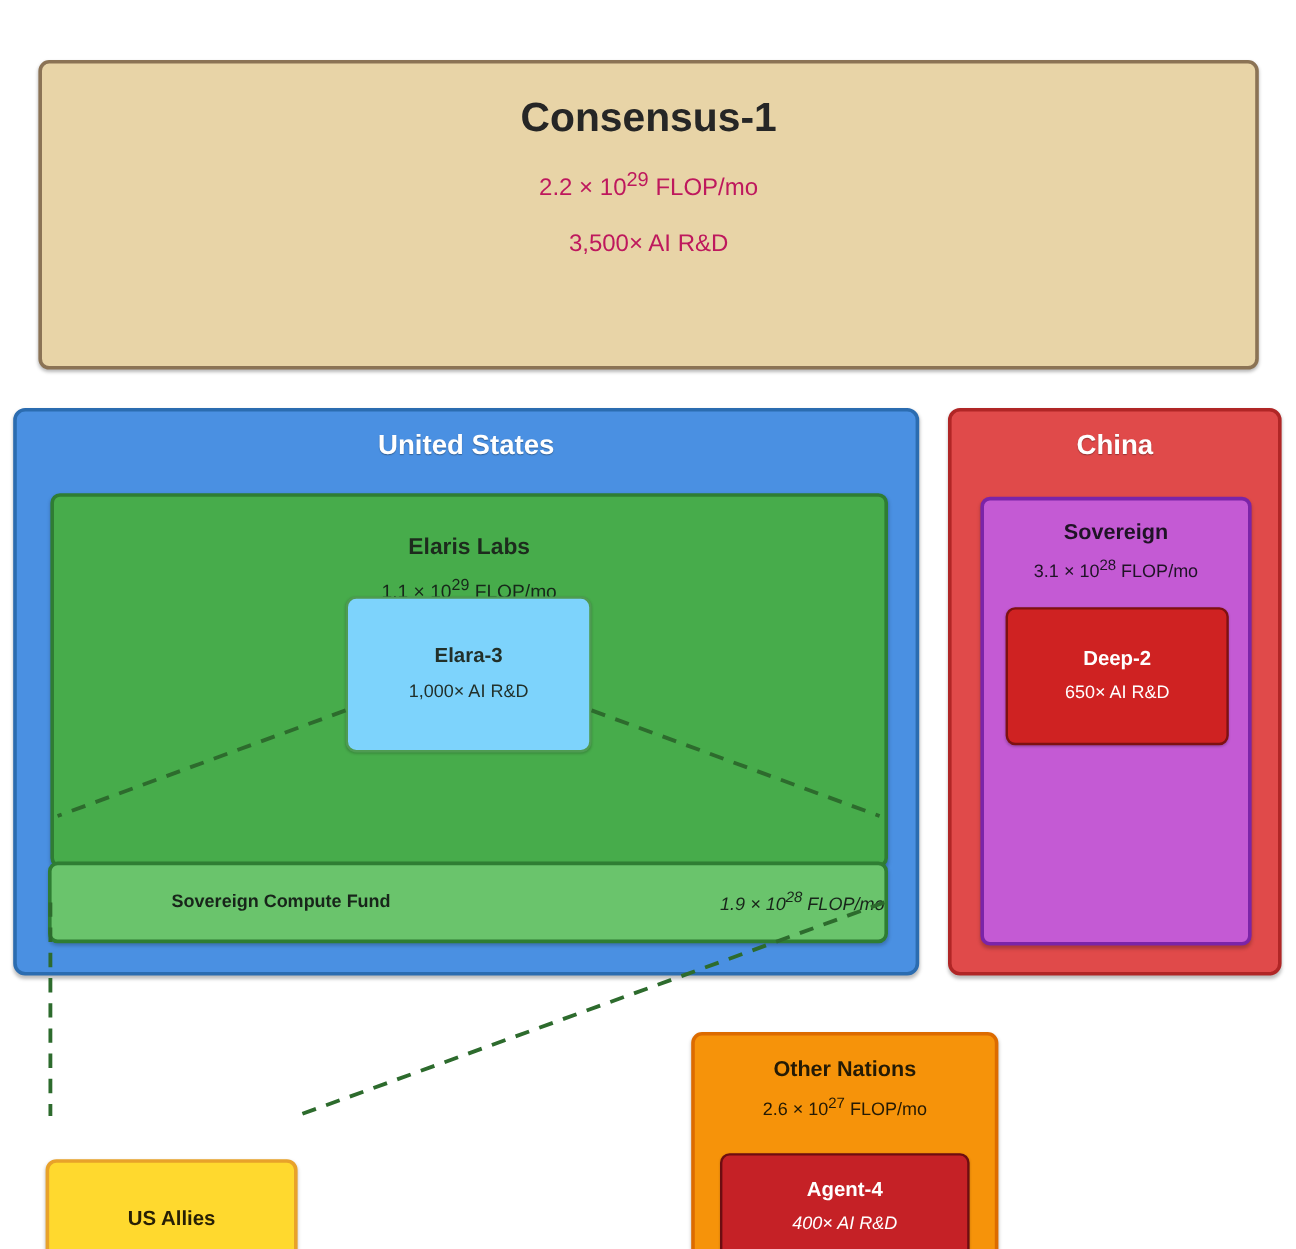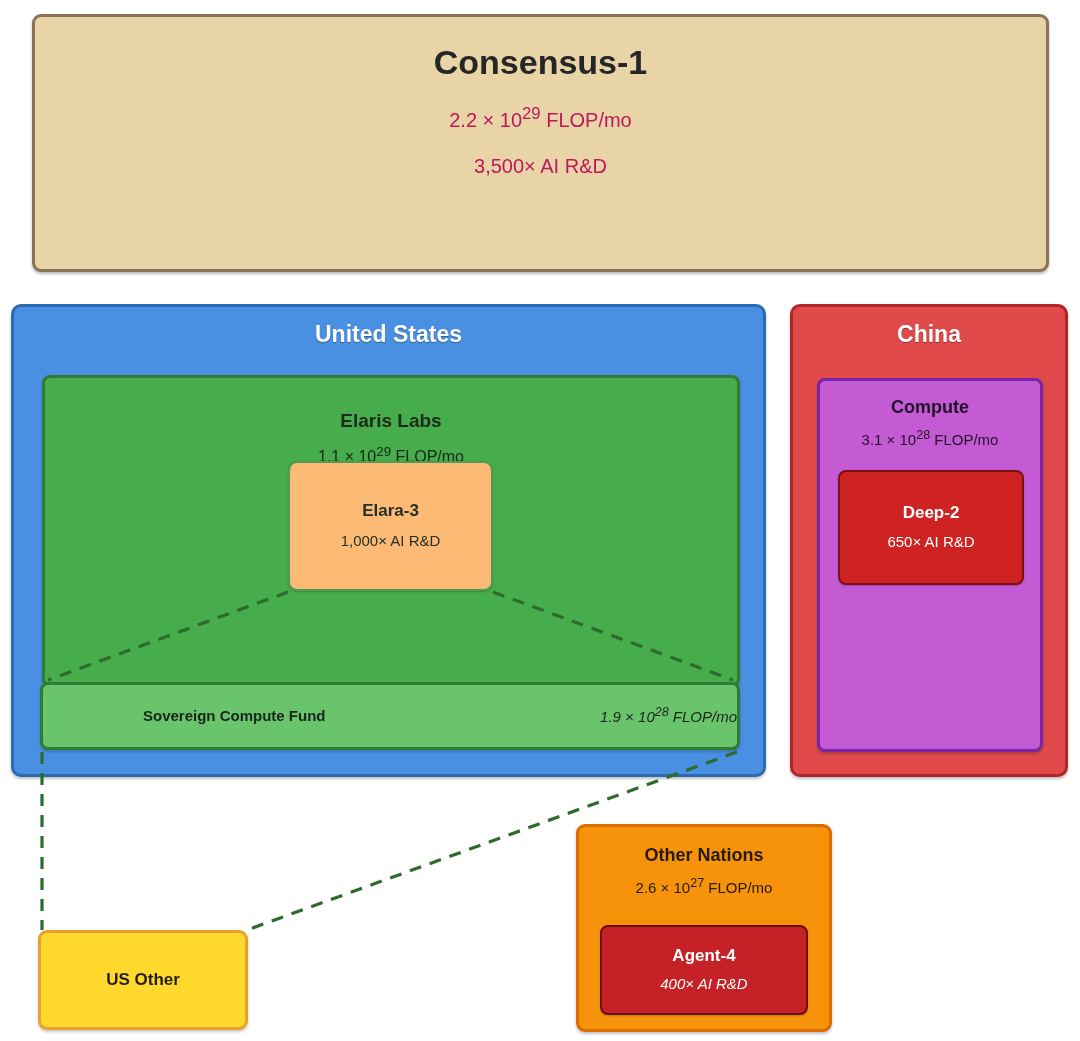--- a/index.html
+++ b/index.html
@@ -20,20 +20,21 @@
   }
 
   .node {
     position: absolute;
     box-sizing: border-box;
     border-style: solid;
     display: flex;
     flex-direction: column;
     align-items: center;
     text-align: center;
+    margin-top: 36px;
   }
 
   .node .title {
     font-weight: bold;
     line-height: 1.15;
     white-space: nowrap;
   }
   .node .sub {
     line-height: 1.25;
     white-space: nowrap;
@@ -75,21 +76,21 @@
     border-radius: 8px;
     padding-top: 32px;
     box-shadow: 0 2px 3px rgba(0,0,0,0.22);
   }
   #elaris > .title { font-size: 19px; color: #1d2b1d; }
   #elaris > .sub   { font-size: 16px; color: #17281a; margin-top: 12px; }
 
   
   #elara3 {
     left: 288px; top: 461px; width: 205px; height: 130px;
-    background: #fdba74;
+    background: #7dd3fc;
     border-color: #4f9b52;
     border-width: 2px;
     border-radius: 9px;
     justify-content: center;
     box-shadow: 0 1px 2px rgba(0,0,0,0.18);
   }
   #elara3 .title { font-size: 17px; color: #22302a; }
   #elara3 .sub   { font-size: 15px; color: #22302a; margin-top: 12px; }
 
   
@@ -220,41 +221,41 @@
   <div class="node" id="scf">
     <div class="title">Sovereign Compute Fund</div>
     <div class="sub"><span>1.9 × 10</span><sup>28</sup><span> FLOP/mo</span></div>
   </div>
 
   <div class="node" id="china">
     <div class="title">China</div>
   </div>
 
   <div class="node" id="deepcent">
-    <div class="title">Compute</div>
+    <div class="title">Sovereign</div>
     <div class="sub"><span>3.1 × 10</span><sup>28</sup><span> FLOP/mo</span></div>
   </div>
 
   <div class="node" id="deep2">
     <div class="title">Deep-2</div>
     <div class="sub">650× AI R&amp;D</div>
   </div>
 
   <div class="node" id="othernations">
     <div class="title">Other Nations</div>
     <div class="sub"><span>2.6 × 10</span><sup>27</sup><span> FLOP/mo</span></div>
   </div>
 
   <div class="node" id="agent4">
     <div class="title">Agent-4</div>
     <div class="sub">400× AI R&amp;D</div>
   </div>
 
   <div class="node" id="usallies">
-    <div class="title">US Other</div>
+    <div class="title">US Allies</div>
   </div>
 
   <svg id="links" viewBox="0 0 1080 1041">
     <g fill="none" stroke="#2d6b2d" stroke-width="3.2" stroke-dasharray="12 9" stroke-linecap="butt">
       <line x1="288" y1="592" x2="48" y2="680"></line>
       <line x1="493" y1="592" x2="733" y2="680"></line>
       <line x1="42" y1="752" x2="42" y2="930"></line>
       <line x1="737" y1="752" x2="247" y2="930"></line>
     </g>
   </svg>

